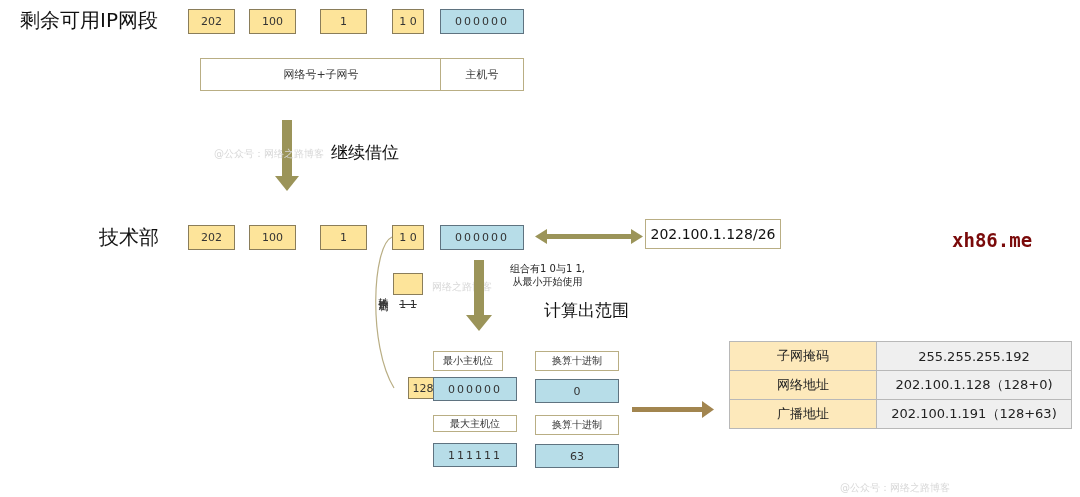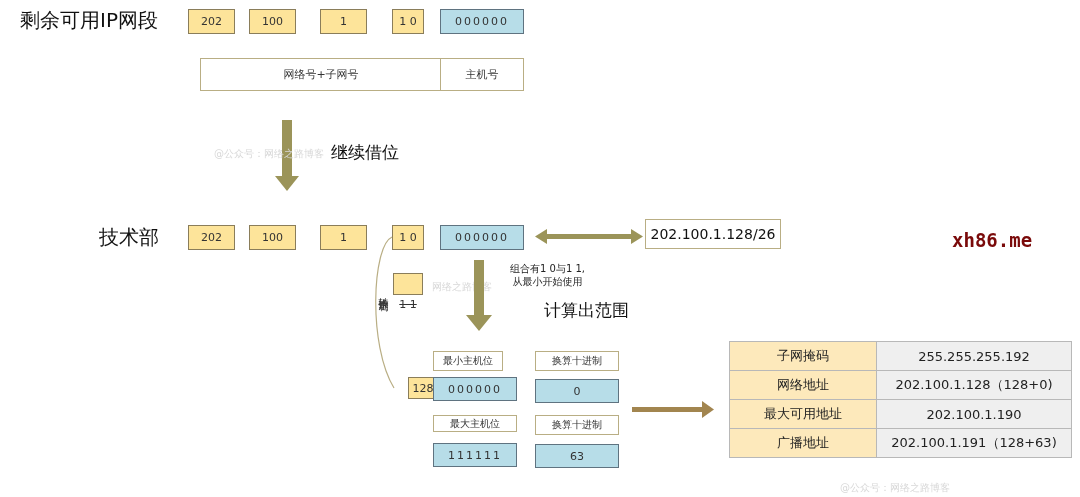--- a/index.html
+++ b/index.html
@@ -98,22 +98,18 @@
   <tbody>
       <tr>
     <td class="k">子网掩码</td>
     <td class="v">255.255.255.192</td>
   </tr>
   <tr>
     <td class="k">网络地址</td>
     <td class="v">202.100.1.128（128+0)</td>
   </tr>
   <tr>
-    <td class="k">最大可用地址</td>
-    <td class="v">202.100.1.190</td>
-  </tr>
-  <tr>
     <td class="k">广播地址</td>
     <td class="v">202.100.1.191（128+63)</td>
   </tr>
 </tbody>
   </table>
 <div class="abs wm" style="left:840px;top:481px;">@公众号：网络之路博客</div>
 
 </body></html>

